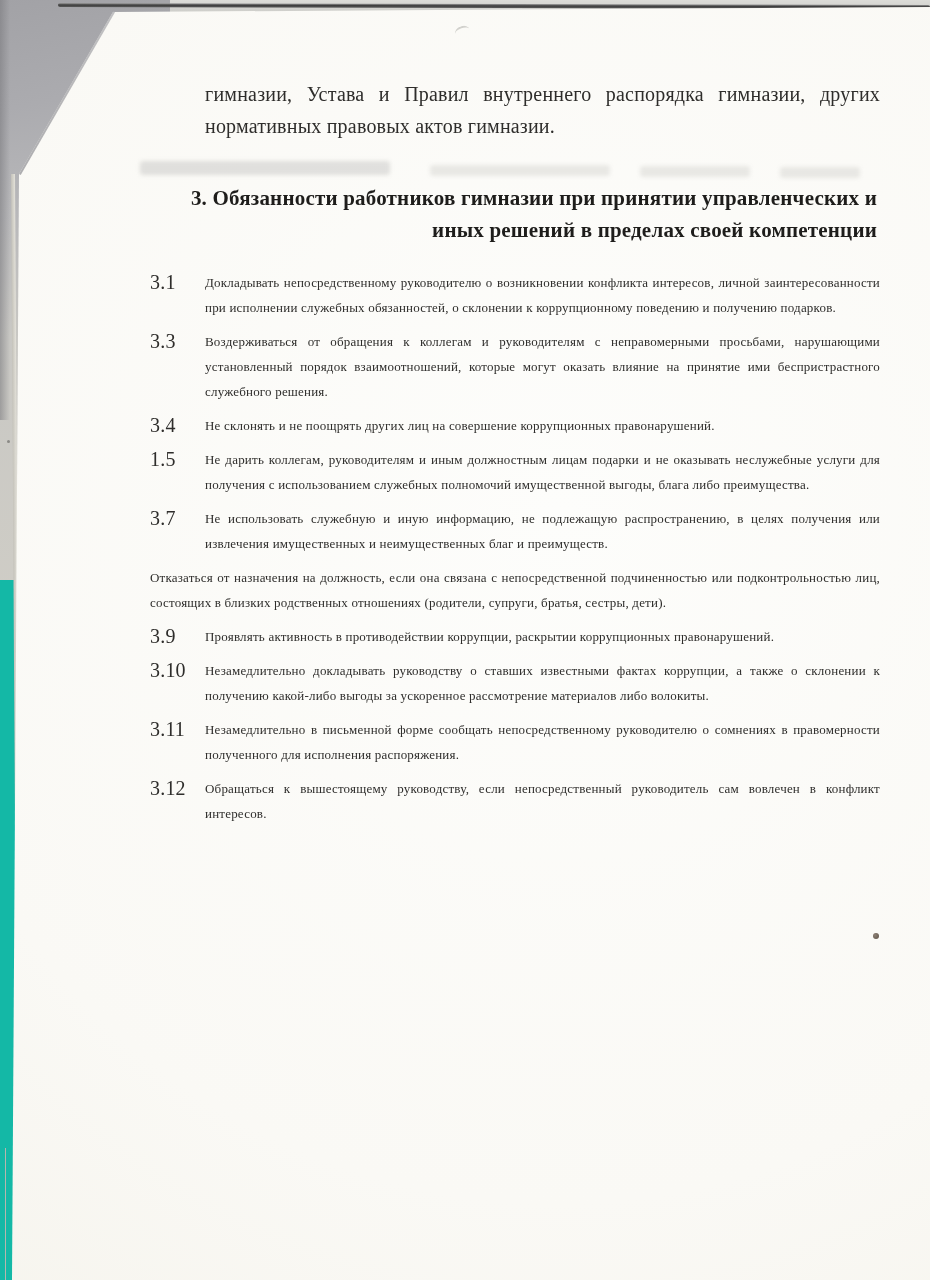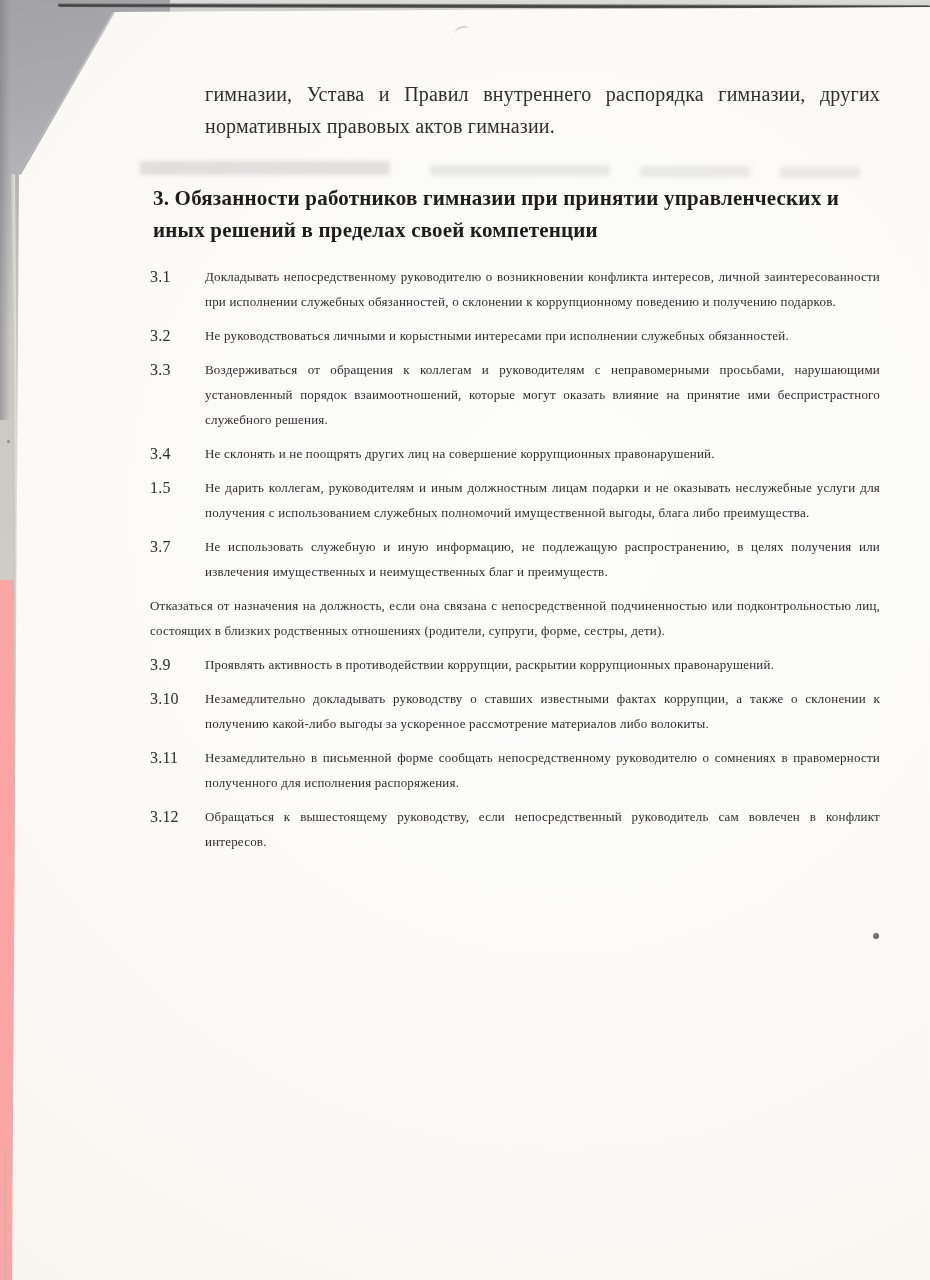--- a/index.html
+++ b/index.html
@@ -6,21 +6,21 @@
     margin: 0;
     padding: 0;
     background: #d8d6cf;
     font-family: "Liberation Serif", "DejaVu Serif", serif;
   }
   .stage {
     position: relative;
     width: 930px;
     height: 1280px;
     overflow: hidden;
-    background: #fca5a5;
+    background: #14b8a6;
   }
   
   .scanner-top {
     position: absolute;
     top: 0; left: 0; right: 0;
     height: 16px;
     background: linear-gradient(to bottom, #dcdcd8, #c9c9c5);
     z-index: 1;
   }
   
@@ -103,35 +103,35 @@
   }
   .intro {
     margin: 0 0 0 55px;
     width: 675px;
     font-size: 20px;
     line-height: 32px;
     text-align: justify;
   }
   .heading {
     max-width: 724px;
-    margin: 40px auto 18px;
-    text-align: left;
+    margin: 40px auto 24px;
+    text-align: right;
     font-size: 21px;
     line-height: 32px;
     font-weight: bold;
     color: #1e1d1b;
   }
   .items { margin: 0; }
   .item {
     display: flex;
     margin-bottom: 9px;
   }
   .item .num {
     flex: 0 0 55px;
-    font-size: 16px;
+    font-size: 20px;
     line-height: 25px;
   }
   .item .txt {
     flex: 1;
     font-size: 13px;
     line-height: 25px;
     text-align: justify;
   }
   
   .ghost {
@@ -195,41 +195,37 @@
 
     <h2 class="heading">3. Обязанности работников гимназии при принятии управленческих и иных решений в пределах своей компетенции</h2>
 
     <div class="items">
 
     <div class="item">
         <span class="num">3.1</span>
         <span class="txt">Докладывать непосредственному руководителю о возникновении конфликта интересов, личной заинтересованности при исполнении служебных обязанностей, о склонении к коррупционному поведению и получению подарков.</span>
       </div>
         <div class="item">
-        <span class="num">3.2</span>
-        <span class="txt">Не руководствоваться личными и корыстными интересами при исполнении служебных обязанностей.</span>
-      </div>
-        <div class="item">
         <span class="num">3.3</span>
         <span class="txt">Воздерживаться от обращения к коллегам и руководителям с неправомерными просьбами, нарушающими установленный порядок взаимоотношений, которые могут оказать влияние на принятие ими беспристрастного служебного решения.</span>
       </div>
         <div class="item">
         <span class="num">3.4</span>
         <span class="txt">Не склонять и не поощрять других лиц на совершение коррупционных правонарушений.</span>
       </div>
         <div class="item">
         <span class="num">1.5</span>
         <span class="txt">Не дарить коллегам, руководителям и иным должностным лицам подарки и не оказывать неслужебные услуги для получения с использованием служебных полномочий имущественной выгоды, блага либо преимущества.</span>
       </div>
         <div class="item">
         <span class="num">3.7</span>
         <span class="txt">Не использовать служебную и иную информацию, не подлежащую распространению, в целях получения или извлечения имущественных и неимущественных благ и преимуществ.</span>
       </div>
         <div class="item">
-        <span class="txt">Отказаться от назначения на должность, если она связана с непосредственной подчиненностью или подконтрольностью лиц, состоящих в близких родственных отношениях (родители, супруги, форме, сестры, дети).</span>
+        <span class="txt">Отказаться от назначения на должность, если она связана с непосредственной подчиненностью или подконтрольностью лиц, состоящих в близких родственных отношениях (родители, супруги, братья, сестры, дети).</span>
       </div>
         <div class="item">
         <span class="num">3.9</span>
         <span class="txt">Проявлять активность в противодействии коррупции, раскрытии коррупционных правонарушений.</span>
       </div>
         <div class="item">
         <span class="num">3.10</span>
         <span class="txt">Незамедлительно докладывать руководству о ставших известными фактах коррупции, а также о склонении к получению какой-либо выгоды за ускоренное рассмотрение материалов либо волокиты.</span>
       </div>
         <div class="item">

